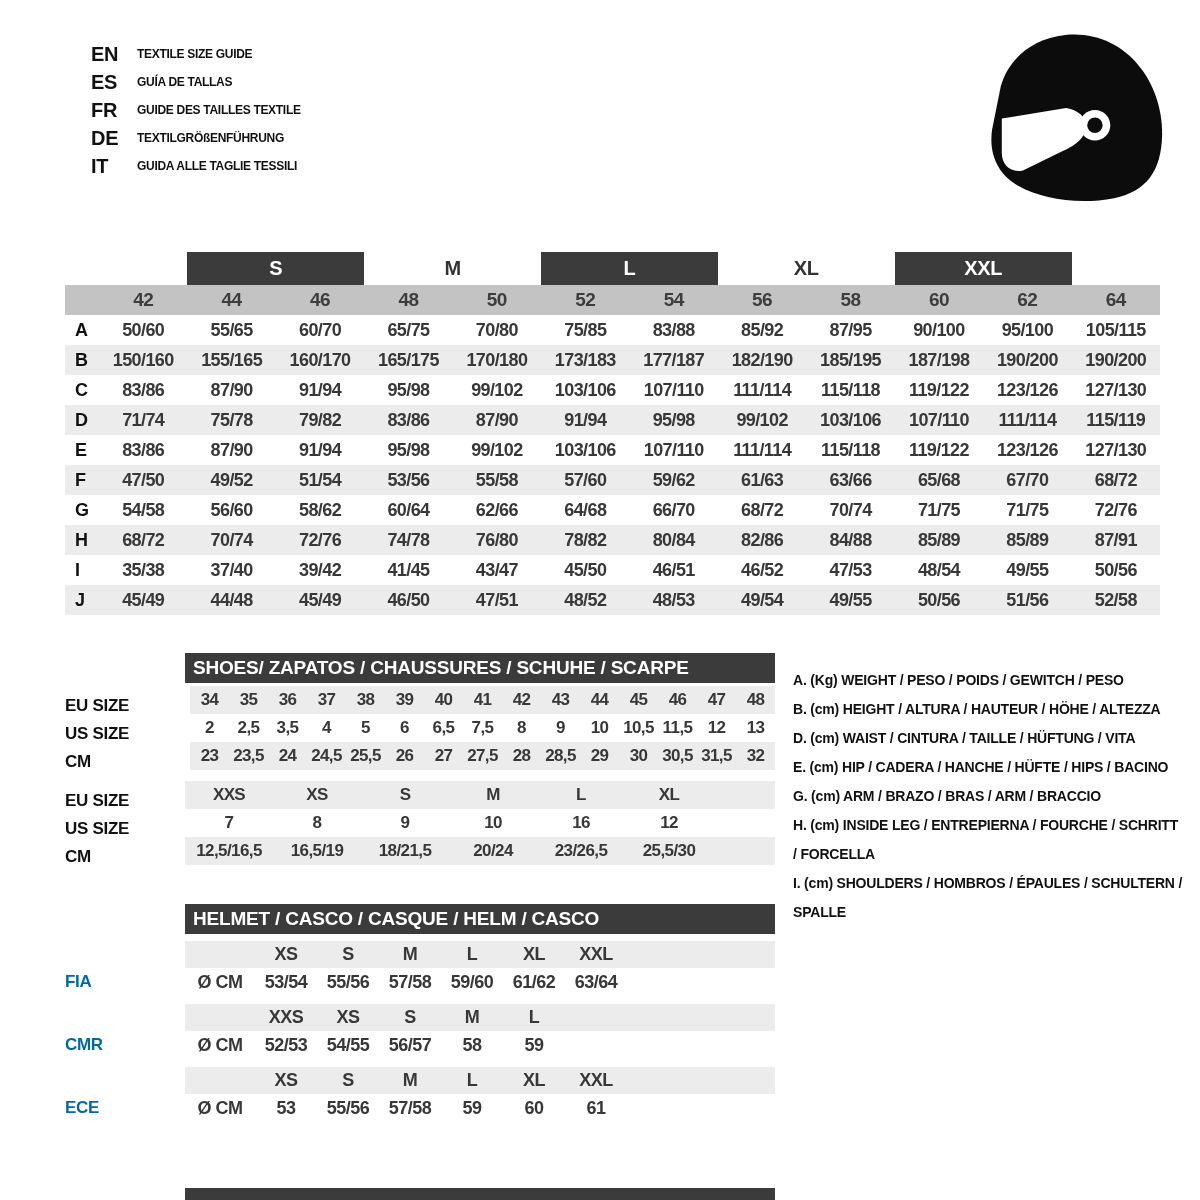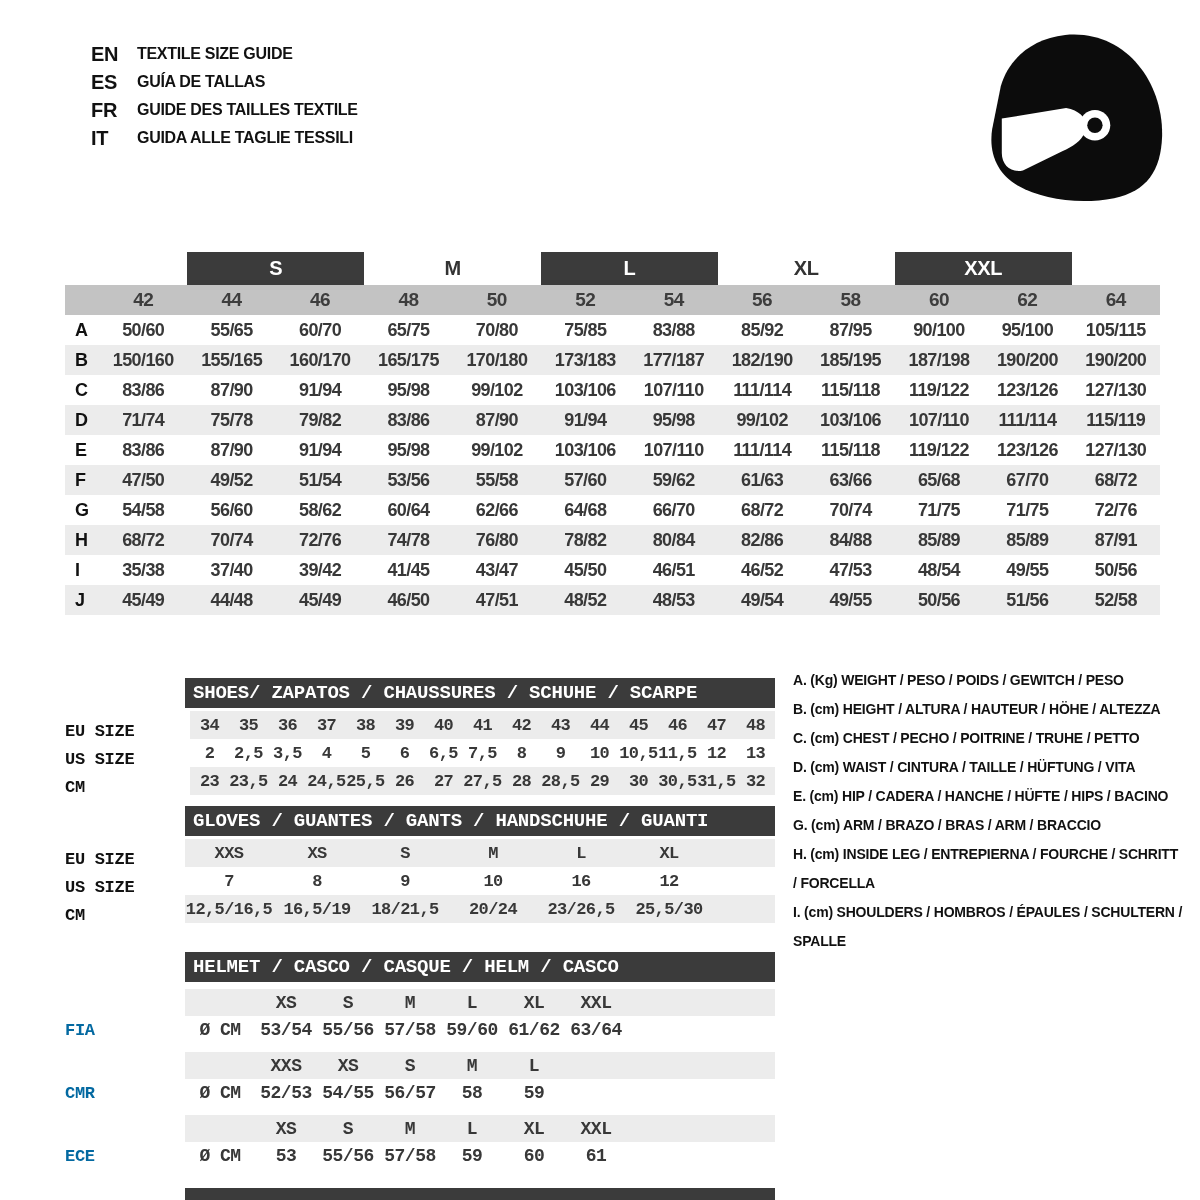--- a/index.html
+++ b/index.html
@@ -3,55 +3,55 @@
 <meta charset="utf-8">
 <style>
   * { margin:0; padding:0; box-sizing:border-box; }
   html,body { width:1200px; height:1200px; background:#fff; overflow:hidden; }
   body { position:relative; font-family:"Liberation Sans","DejaVu Sans",sans-serif; color:#111; font-weight:bold; }
 
   
   .lang-block { position:absolute; left:91px; top:40px; }
   .lang-row { display:flex; height:28px; align-items:center; }
   .lang-code { width:46px; font-size:20px; letter-spacing:-0.3px; }
-  .lang-title { font-size:16px; letter-spacing:-0.3px; }
+  .lang-title { font-size:12px; letter-spacing:-0.3px; }
 
   
   .helmet-icon { position:absolute; left:973px; top:28px; width:192px; height:183px; }
 
   
   .size-table { position:absolute; left:65px; top:252px; width:1095px; }
   .letter-row { display:grid; grid-template-columns:34px repeat(12,1fr); height:33px; }
   .group-cell { display:flex; align-items:center; justify-content:center; font-size:20px; letter-spacing:-0.3px; }
   .group-cell.dark { background:#3b3b3b; color:#fff; }
   .group-cell.light { color:#333; }
   .num-row { display:grid; grid-template-columns:34px repeat(12,1fr); height:30px; background:#c3c3c3; }
   .ncell { display:flex; align-items:center; justify-content:center; font-size:19px; color:#3d3d3d; letter-spacing:-0.5px; }
   .mrows > .trow { display:grid; grid-template-columns:34px repeat(12,1fr); height:30px; }
   .mrows > .trow:nth-of-type(even) { background:#ececec; }
   .rkey { display:flex; align-items:center; padding-left:10px; font-size:18px; color:#111; }
   .cells { display:contents; }
   .mcell { display:flex; align-items:center; justify-content:center; font-size:18px; color:#383838; letter-spacing:-0.6px; }
 
   
-  .sections { position:absolute; left:65px; top:678px; width:710px;font-family:Liberation Mono, monospace; }
+  .sections { position:absolute; left:65px; top:653px; width:710px; }
   .sec-head { display:flex; margin-bottom:3px; }
   .sec-head .spacer { width:120px; }
   .sec-head .bar { width:590px; height:30px; background:#3b3b3b; color:#fff;
                    display:flex; align-items:center; padding-left:8px; font-size:19px; letter-spacing:-0.2px; }
   .srow { display:flex; height:28px; }
   .slabel { width:120px; display:flex; align-items:center; font-size:17px; color:#111; letter-spacing:-0.3px;margin-top:12px; }
   .sbody { width:590px; display:grid; }
   .cols15 { grid-template-columns:repeat(15,1fr);margin-left:6px; }
   .cols6 { grid-template-columns:repeat(6,88px); }
   .srows > div:nth-of-type(odd) .sbody { background:#ececec; }
   .scell { display:flex; align-items:center; justify-content:center; font-size:17px; color:#383838; letter-spacing:-0.6px; }
 
   .sec.gloves { margin-top:11px; }
-  .sec.helmet-sec { margin-top:29px; }
+  .sec.helmet-sec { margin-top:39px; }
   .helmet-sec .sec-head { margin-bottom:7px; }
   .hgroup { margin-bottom:8px; }
   .hrow { display:flex; }
   .hrow.shead { height:27px; }
   .hrow.vals { height:28px; }
   .hlabel { width:120px; display:flex; align-items:center; font-size:17px; color:#0369a1; letter-spacing:-0.3px; }
   .hbody { width:590px; display:grid; grid-template-columns:70px repeat(6,62px) 1fr; }
   .hrow.shead .hbody { background:#ececec; }
   .hcell, .hunit { display:flex; align-items:center; justify-content:center; font-size:18px; color:#383838; letter-spacing:-0.5px; }
 
@@ -75,20 +75,24 @@
     <div class="lang-row">
       <span class="lang-code">ES</span>
       <span class="lang-title">GUÍA DE TALLAS</span>
     </div>
 
     <div class="lang-row">
       <span class="lang-code">FR</span>
       <span class="lang-title">GUIDE DES TAILLES TEXTILE</span>
     </div>
 
+    <div class="lang-row">
+      <span class="lang-code">DE</span>
+      <span class="lang-title">TEXTILGRÖßENFÜHRUNG</span>
+    </div>
 
     <div class="lang-row">
       <span class="lang-code">IT</span>
       <span class="lang-title">GUIDA ALLE TAGLIE TESSILI</span>
     </div>
   </div>
 
 <svg class="helmet-icon" viewBox="0 0 200 190" aria-hidden="true">
   <path d="M96 7 C60 11 37 33 29 60 L20 105 C16 131 26 152 47 164 C72 178 110 184 147 177 C181 170 196 148 197 112 C198 54 157 1 96 7 Z" fill="#0c0c0c"></path>
   <path d="M30 94 L97 83 C114 86 121 97 116 109 C113 117 104 123 93 128 L52 148 C40 151 30 143 30 130 Z" fill="#ffffff"></path>
@@ -516,24 +520,20 @@
             <div class="scell">30</div>
             <div class="scell">30,5</div>
             <div class="scell">31,5</div>
             <div class="scell">32</div>
           </div>
         </div>
       </div>
   </section>
 
   <section class="sec gloves">
-    <div class="sec-head">
-      <div class="spacer"></div>
-      <div class="bar">GLOVES / GUANTES / GANTS / HANDSCHUHE / GUANTI</div>
-    </div>
     <div class="srows">
 
         <div class="srow">
           <div class="slabel">EU SIZE</div>
           <div class="sbody cols6">
 
           <div class="scell">XXS</div>
             <div class="scell">XS</div>
             <div class="scell">S</div>
             <div class="scell">M</div>
@@ -665,21 +665,20 @@
   </section>
 
 </div>
 
 <div class="legend">
 
     <div class="legend-item"><span>A.</span> <span>(Kg)</span> <span>WEIGHT / PESO / POIDS / GEWITCH / PESO</span></div>
 
     <div class="legend-item"><span>B.</span> <span>(cm)</span> <span>HEIGHT / ALTURA / HAUTEUR / HÖHE / ALTEZZA</span></div>
 
-    <div class="legend-item"><span>C.</span> <span>(cm)</span> <span>CHEST / PECHO / POITRINE / TRUHE / PETTO</span></div>
 
     <div class="legend-item"><span>D.</span> <span>(cm)</span> <span>WAIST / CINTURA / TAILLE / HÜFTUNG / VITA</span></div>
 
     <div class="legend-item"><span>E.</span> <span>(cm)</span> <span>HIP / CADERA / HANCHE / HÜFTE / HIPS / BACINO</span></div>
 
 
     <div class="legend-item"><span>G.</span> <span>(cm)</span> <span>ARM / BRAZO / BRAS / ARM / BRACCIO</span></div>
 
     <div class="legend-item"><span>H.</span> <span>(cm)</span> <span>INSIDE LEG / ENTREPIERNA / FOURCHE / SCHRITT / FORCELLA</span></div>
 

